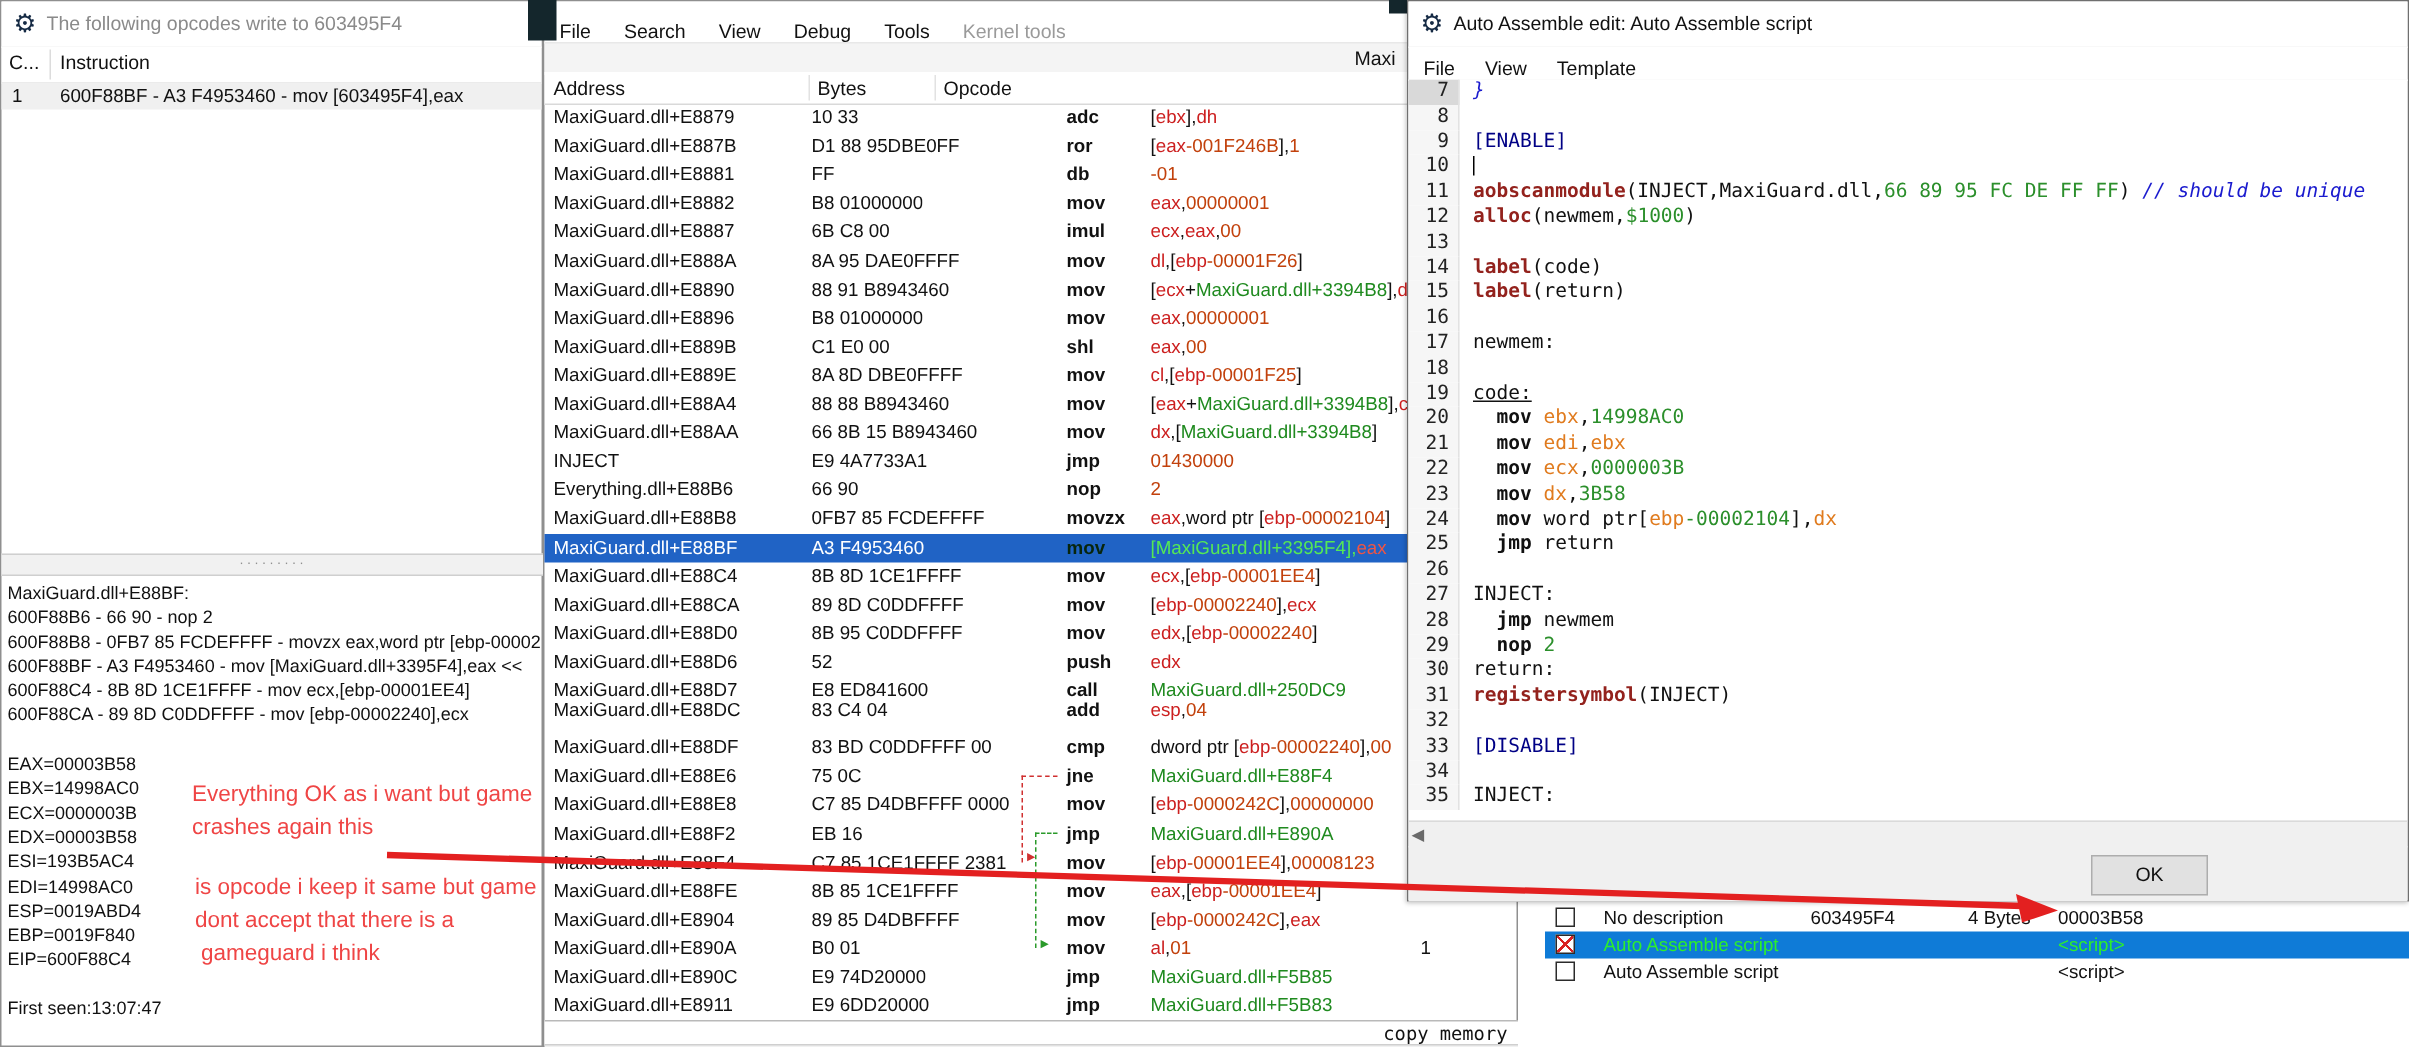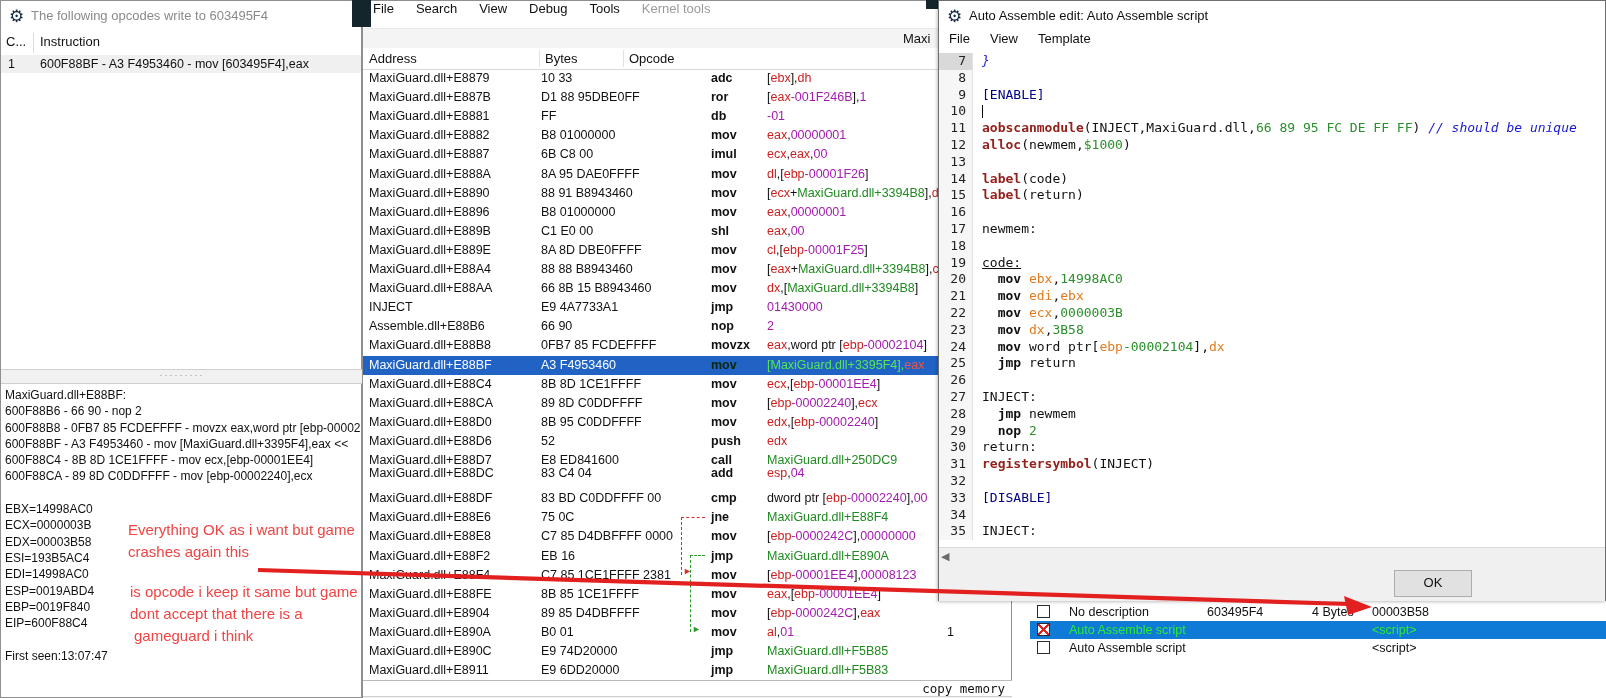--- a/index.html
+++ b/index.html
@@ -18,38 +18,38 @@
   #opc-header .sep{position:absolute;left:32px;top:2px;bottom:2px;width:1px;background:#dcdcdc;}
   #opc-row{position:absolute;left:0;top:54px;right:0;height:18px;background:#f0f0f0;font-size:12.5px;}
   .splitter{position:absolute;background:#f1f1f1;border-top:1px solid #cfcfcf;border-bottom:1px solid #cfcfcf;text-align:center;color:#909090;font-size:9px;letter-spacing:2px;line-height:10px;}
   .splitter::after{content:"\00B7 \00B7 \00B7 \00B7 \00B7 \00B7 \00B7 \00B7 \00B7";}
   #opc-split{left:0;top:368px;width:362px;height:13px;}
   #info-lines{position:absolute;left:4px;top:386px;width:356px;font-size:12px;line-height:16.3px;}
   .info-line{white-space:nowrap;overflow:hidden;height:16.3px;}
 
   
   #win-mem{left:362px;top:0;width:650px;height:698px;z-index:10;}
-  .menubar{position:absolute;left:0;right:0;display:flex;align-items:flex-start;background:#fff;}
+  .menubar{position:absolute;left:0;right:0;display:flex;align-items:flex-end;background:#fff;}
   #mem-menu{top:0;height:27px;padding-left:10px;gap:22px;border-bottom:1px solid #eee;}
   .menu-item{cursor:default;}
   .menu-item.disabled{color:#9a9a9a;}
   #module-bar{position:absolute;left:0;top:27px;right:0;height:20px;background:#f4f4f4;border-bottom:1px solid #d7d7d7;border-top:1px solid #e8e8e8;}
   #module-bar span{position:absolute;left:540px;top:2px;}
   #dis-header{position:absolute;left:0;top:47px;right:0;height:21px;background:#fff;border-bottom:1px solid #d9d9d9;}
   #dis-header .h{position:absolute;top:3px;}
   #dis-header .sep{position:absolute;top:2px;bottom:2px;width:1px;background:#e2e2e2;}
   #disasm{position:absolute;left:0;top:68px;width:650px;height:612px;font-size:12.5px;}
   .drow{position:absolute;left:0;width:650px;height:19.1px;}
   .drow span{position:absolute;top:2px;white-space:pre;}
   .d-addr{left:6px;}
   .d-bytes{left:178px;max-width:138px;overflow:hidden;}
   .d-mn{left:348px;font-weight:bold;}
   .d-op{left:404px;}
   .d-comment{left:584px;}
-  .c-p{color:#111;} .c-r{color:#cc1f1f;} .c-n{color:#a21caf;} .c-m{color:#1f8a1f;}
+  .c-p{color:#111;} .c-r{color:#cc1f1f;} .c-n{color:#c2410c;} .c-m{color:#1f8a1f;}
   .drow.sel{background:#2063c5;}
   .drow.sel .d-addr,.drow.sel .d-bytes{color:#fff;}
   .drow.sel .d-mn{color:#08260c;}
   .drow.sel .c-m,.drow.sel .c-p{color:#55e855;}
   .drow.sel .c-r{color:#ef5544;}
   .jline{position:absolute;pointer-events:none;}
   .jl-red{border-left:1px dashed #d03030;}
   .jl-green{border-left:1px dashed #2a9a2a;}
   .jstub-red{border-top:1px dashed #d03030;}
   .jstub-green{border-top:1px dashed #2a9a2a;}
@@ -118,20 +118,21 @@
     </div>
     <div class="splitter" id="opc-split"></div>
     <div id="info-lines">
         <div class="info-line">MaxiGuard.dll+E88BF:</div>
         <div class="info-line">600F88B6 - 66 90 - nop 2</div>
         <div class="info-line">600F88B8 - 0FB7 85 FCDEFFFF  - movzx eax,word ptr [ebp-00002104]</div>
         <div class="info-line">600F88BF - A3 F4953460 - mov [MaxiGuard.dll+3395F4],eax &lt;&lt;</div>
         <div class="info-line">600F88C4 - 8B 8D 1CE1FFFF  - mov ecx,[ebp-00001EE4]</div>
         <div class="info-line">600F88CA - 89 8D C0DDFFFF  - mov [ebp-00002240],ecx</div>
         <div class="info-line">&nbsp;</div>
+        <div class="info-line">EAX=00003B58</div>
         <div class="info-line">EBX=14998AC0</div>
         <div class="info-line">ECX=0000003B</div>
         <div class="info-line">EDX=00003B58</div>
         <div class="info-line">ESI=193B5AC4</div>
         <div class="info-line">EDI=14998AC0</div>
         <div class="info-line">ESP=0019ABD4</div>
         <div class="info-line">EBP=0019F840</div>
         <div class="info-line">EIP=600F88C4</div>
         <div class="info-line">&nbsp;</div>
         <div class="info-line">First seen:13:07:47</div>
@@ -237,21 +238,21 @@
           <span class="d-mn">mov</span>
           <span class="d-op"><span class="c-r" style="position: static;">dx</span><span class="c-p" style="position: static;">,[</span><span class="c-m" style="position: static;">MaxiGuard.dll+3394B8</span><span class="c-p" style="position: static;">]</span></span>
         </div>
         <div class="drow" style="top: 229.2px;">
           <span class="d-addr">INJECT</span>
           <span class="d-bytes">E9 4A7733A1</span>
           <span class="d-mn">jmp</span>
           <span class="d-op"><span class="c-n" style="position: static;">01430000</span></span>
         </div>
         <div class="drow" style="top: 248.3px;">
-          <span class="d-addr">Assemble.dll+E88B6</span>
+          <span class="d-addr">Everything.dll+E88B6</span>
           <span class="d-bytes">66 90</span>
           <span class="d-mn">nop</span>
           <span class="d-op"><span class="c-n" style="position: static;">2</span></span>
         </div>
         <div class="drow" style="top: 267.4px;">
           <span class="d-addr">MaxiGuard.dll+E88B8</span>
           <span class="d-bytes">0FB7 85 FCDEFFFF</span>
           <span class="d-mn">movzx</span>
           <span class="d-op"><span class="c-r" style="position: static;">eax</span><span class="c-p" style="position: static;">,word ptr [</span><span class="c-r" style="position: static;">ebp</span><span class="c-n" style="position: static;">-00002104</span><span class="c-p" style="position: static;">]</span></span>
         </div>

